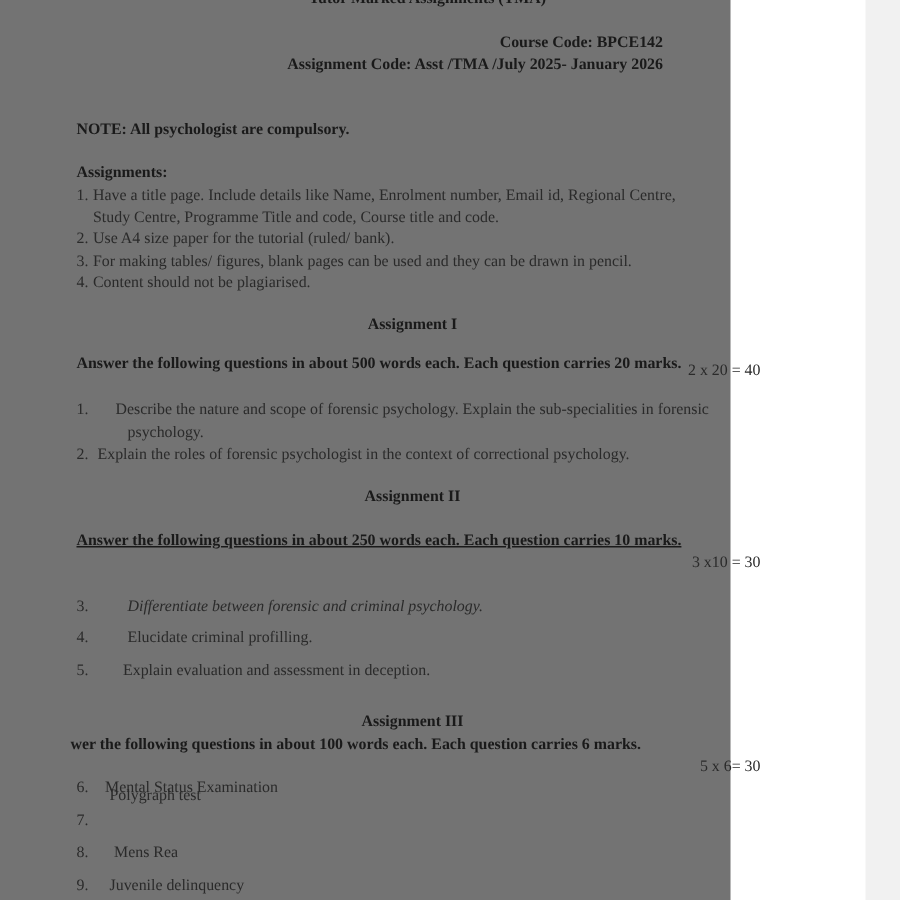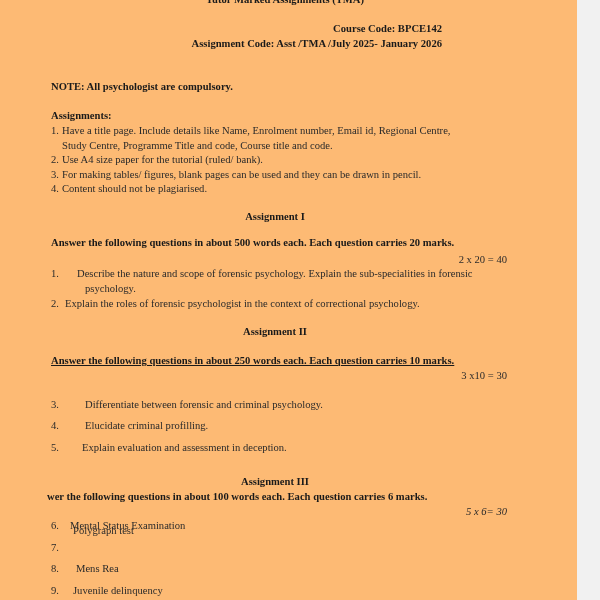--- a/index.html
+++ b/index.html
@@ -2,21 +2,21 @@
 <html><head>
   <meta charset="utf-8">
   <style>
     html, body { margin: 0; padding: 0; }
     body {
       width: 600px; height: 600px; overflow: hidden; position: relative;
       background: #ffffff;
       font-family: "Liberation Serif", "DejaVu Serif", serif;
       color: #1a1a1a;
     }
-    .page { position: absolute; left: 0; top: 0; width: 577px; height: 600px; background: #fdba74; }
+    .page { position: absolute; left: 0; top: 0; width: 487px; height: 600px; background: #737373; }
     .sidepanel { position: absolute; left: 577px; top: 0; width: 23px; height: 600px; background: #f1f1f1; }
     .t { position: absolute; white-space: nowrap; font-size: 10.6px; line-height: 12px; }
     .b { font-weight: bold; }
     .c { text-align: center; }
     .r { text-align: right; }
     .reg { color: #2a2a2a; }
   </style>
 </head>
 <body>
 
@@ -38,44 +38,44 @@
     <div class="t reg" style="left:62px; top:154px;">Use A4 size paper for the tutorial (ruled/ bank).</div>
     <div class="t reg" style="left:51px; top:169px;">3.</div>
     <div class="t reg" style="left:62px; top:169px;">For making tables/ figures, blank pages can be used and they can be drawn in pencil.</div>
     <div class="t reg" style="left:51px; top:183px;">4.</div>
     <div class="t reg" style="left:62px; top:183px;">Content should not be plagiarised.</div>
   </div>
 
   <div>
     <div class="t b c" style="left:200px; top:211px; width:150px;">Assignment I</div>
     <div class="t b" style="left:51px; top:237px;">Answer the following questions in about 500 words each. Each question carries 20 marks.</div>
-    <div class="t reg r" style="left:400px; top:254px; width:107px;">2  x 20 = 40</div>
+    <div class="t reg r" style="left:400px; top:242px; width:107px;">2  x 20 = 40</div>
     <div class="t reg" style="left:51px; top:268px;">1.</div>
     <div class="t reg" style="left:77px; top:268px;">Describe the nature and scope of forensic psychology. Explain the sub-specialities in forensic</div>
     <div class="t reg" style="left:85px; top:283px;">psychology.</div>
     <div class="t reg" style="left:51px; top:298px;">2.</div>
     <div class="t reg" style="left:65px; top:298px;">Explain the roles of forensic psychologist in the context of correctional psychology.</div>
   </div>
 
   <div>
     <div class="t b c" style="left:200px; top:326px; width:150px;">Assignment II</div>
     <div class="t b" style="left:51px; top:355px;text-decoration:underline;">Answer the following questions in about 250 words each.  Each question carries 10 marks.</div>
     <div class="t reg r" style="left:400px; top:370px; width:107px;">3 x10 = 30</div>
     <div class="t reg" style="left:51px; top:399px;">3.</div>
-    <div class="t reg" style="left:85px; top:399px;">Differentiate between forensic and criminal psychology.</div>
+    <div class="t reg" style="left:85px; top:399px;font-style:italic;">Differentiate between forensic and criminal psychology.</div>
     <div class="t reg" style="left:51px; top:420px;">4.</div>
     <div class="t reg" style="left:85px; top:420px;">Elucidate criminal profilling.</div>
     <div class="t reg" style="left:51px; top:442px;">5.</div>
     <div class="t reg" style="left:82px; top:442px;">Explain evaluation and assessment in deception.</div>
   </div>
 
   <div>
     <div class="t b c" style="left:200px; top:476px; width:150px;">Assignment III</div>
     <div class="t b" style="left:47px; top:491px;">wer the following questions in about 100 words each.  Each question carries 6 marks.</div>
-    <div class="t reg r" style="left:400px; top:506px; width:107px;font-style:italic;">5 x 6= 30</div>
+    <div class="t reg r" style="left:400px; top:506px; width:107px;">5 x 6= 30</div>
     <div class="t reg" style="left:51px; top:520px;">6.</div>
     <div class="t reg" style="left:70px; top:520px;">Mental Status Examination</div>
     <div class="t reg" style="left:51px; top:542px;">7.</div>
     <div class="t reg" style="left:73px; top:525px;">Polygraph test</div>
     <div class="t reg" style="left:51px; top:563px;">8.</div>
     <div class="t reg" style="left:76px; top:563px;">Mens Rea</div>
     <div class="t reg" style="left:51px; top:585px;">9.</div>
     <div class="t reg" style="left:73px; top:585px;">Juvenile delinquency</div>
   </div>
 

